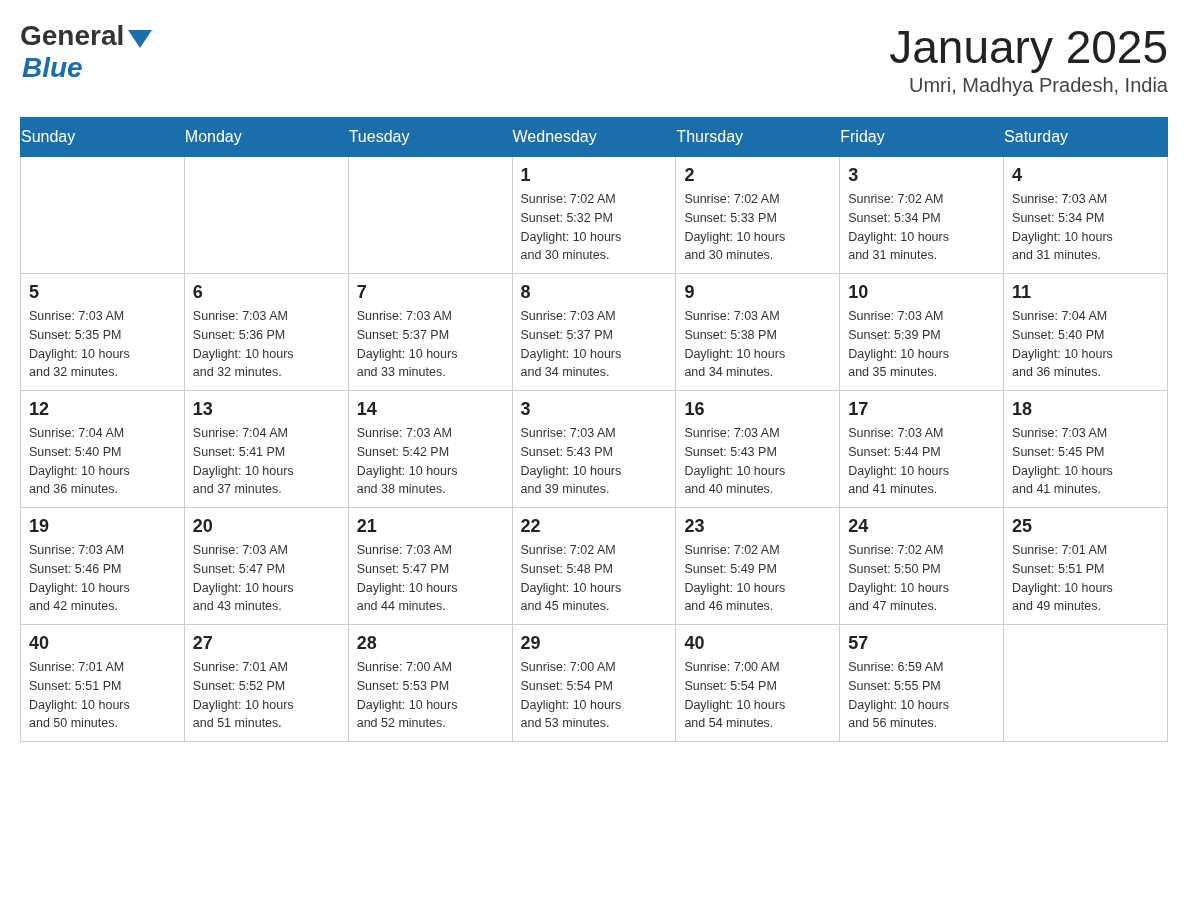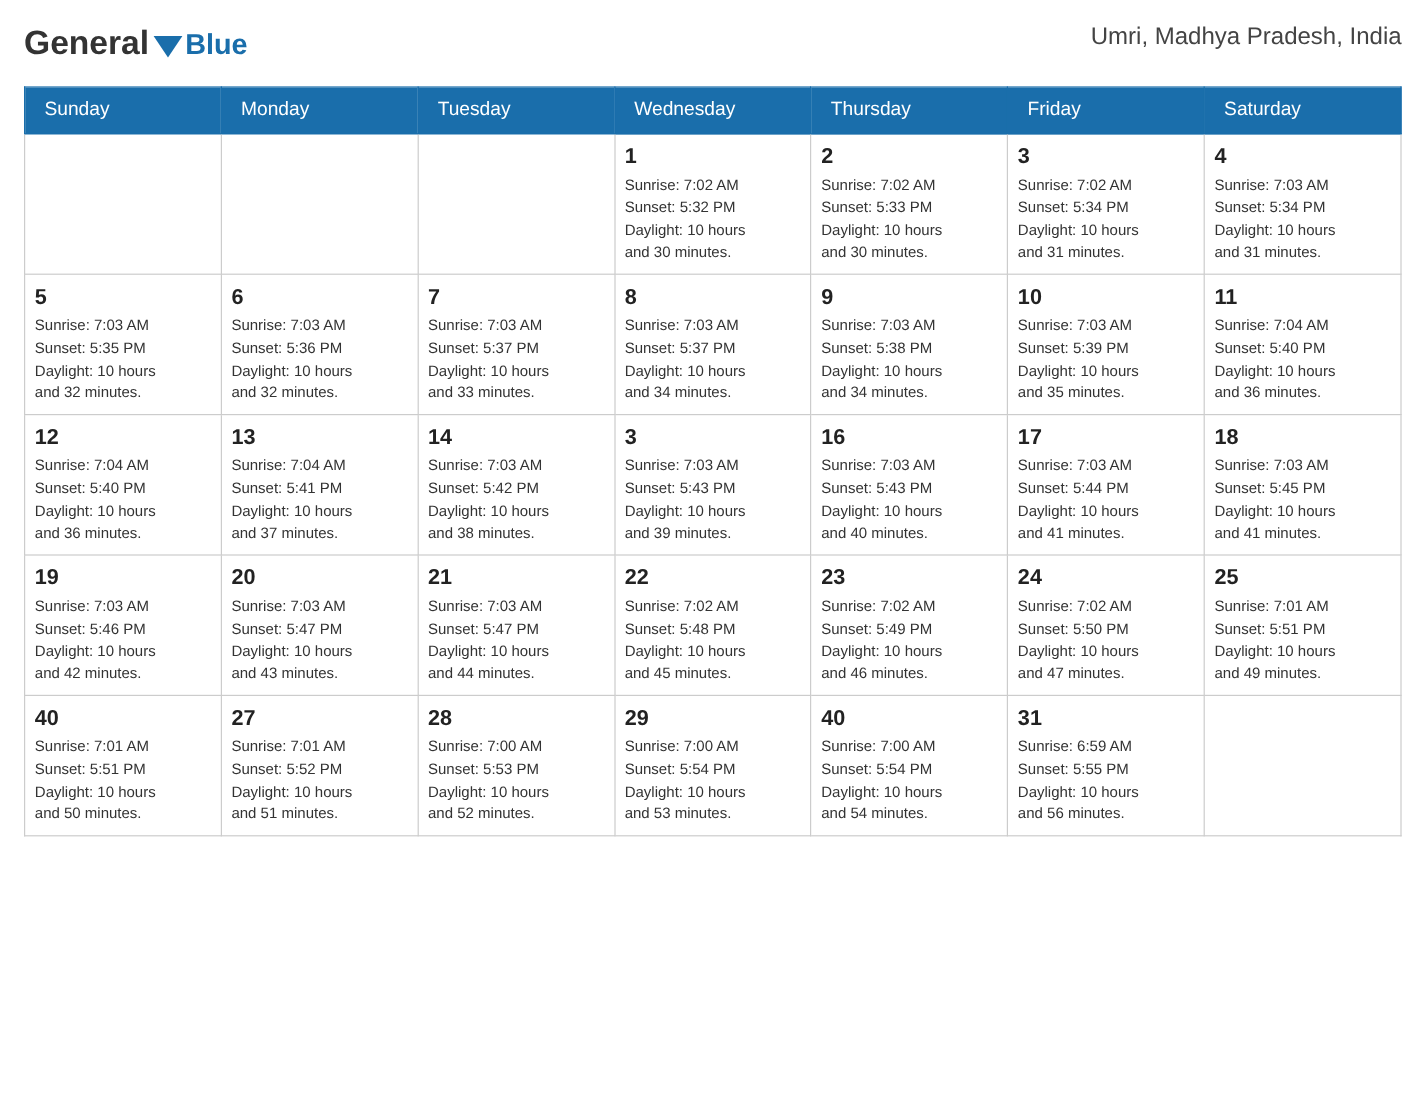--- a/index.html
+++ b/index.html
@@ -38,21 +38,21 @@
       color: #444;
     }
     .calendar-table {
       width: 100%;
       border-collapse: collapse;
       border: 1px solid #999;
     }
     .calendar-table th {
       background-color: #1a6eab;
       color: #fff;
-      padding: 10px 16px;
+      padding: 10px 0;
       text-align: left;
       font-size: 16px;
       font-weight: normal;
       border: 1px solid #1a6eab;
     }
     .calendar-table td {
       vertical-align: top;
       padding: 8px;
       border: 1px solid #ccc;
       width: 14.28%;
@@ -71,44 +71,46 @@
       line-height: 1.5;
     }
     .empty-cell {
       background: #fff;
     }
     tr td {
       height: 110px;
     }
     .logo-wrapper {
       display: flex;
-      align-items: flex-end;
+      flex-direction: column;
+      align-items: flex-start;
     }
     .logo-line1 {
       display: flex;
       align-items: center;
     }
     .logo-line2 {
       margin-left: 2px;
     }
   </style>
 </head>
 <body>
 
 <div class="header">
   <div class="logo-wrapper">
     <div class="logo-line1">
       <span style="font-size:28px;font-weight:bold;color:#333;">General</span>
       <div class="logo-triangle"></div>
     </div>
     <div class="logo-line2">
-      <span style="font-size:24px;font-weight:bold;color:#1a6eab;">Blue</span>
+      <span style="font-size:28px;font-weight:bold;color:#1a6eab;font-style:italic;">Blue</span>
     </div>
   </div>
   <div class="title-section">
+    <div class="month-title">January 2025</div>
     <div class="location-title">Umri, Madhya Pradesh, India</div>
   </div>
 </div>
 
 <table class="calendar-table">
   <thead>
     <tr>
     <th>Sunday</th>
         <th>Monday</th>
         <th>Tuesday</th>
@@ -335,21 +337,21 @@
 and 53 minutes.</div>
         </td>
         <td>
           <span class="day-number">40</span>
           <div class="day-info" style="white-space: pre-line;">Sunrise: 7:00 AM
 Sunset: 5:54 PM
 Daylight: 10 hours
 and 54 minutes.</div>
         </td>
         <td>
-          <span class="day-number">31</span>
+          <span class="day-number">57</span>
           <div class="day-info" style="white-space: pre-line;">Sunrise: 6:59 AM
 Sunset: 5:55 PM
 Daylight: 10 hours
 and 56 minutes.</div>
         </td>
         <td class="empty-cell"></td>
       </tr>
     </tbody>
 </table>
 

